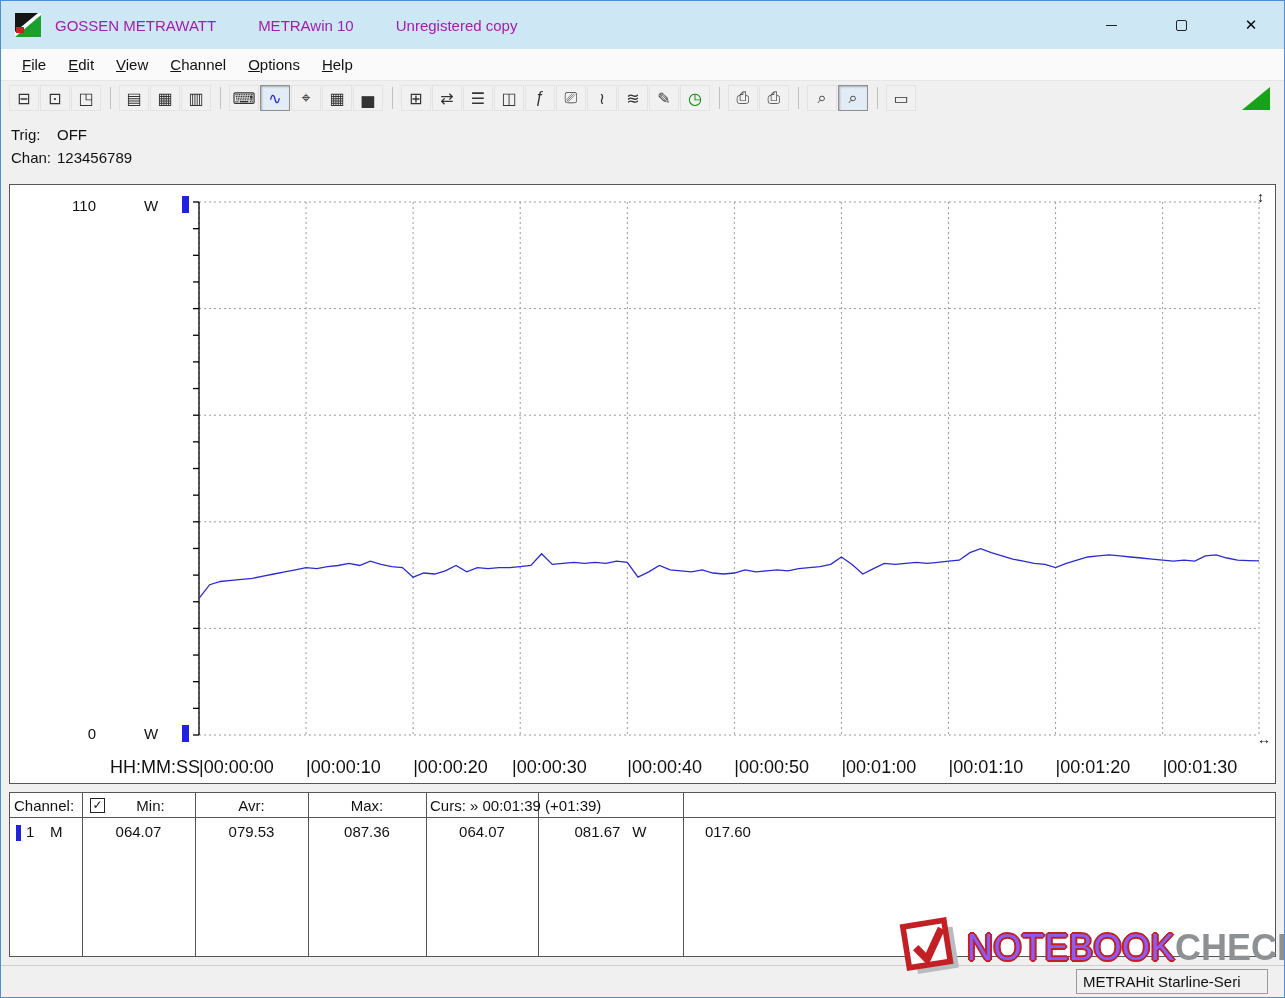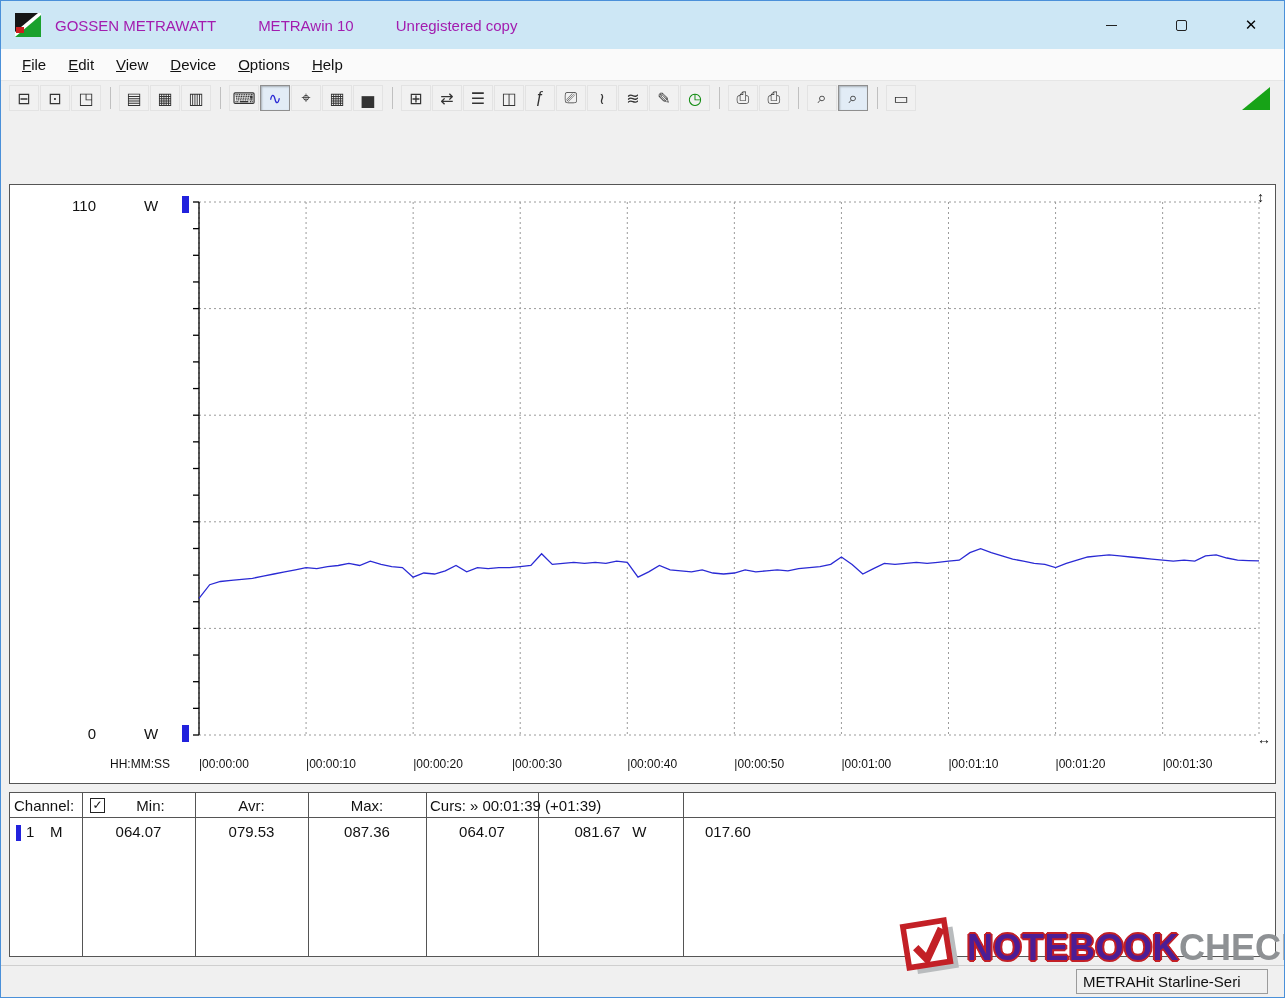--- a/index.html
+++ b/index.html
@@ -51,21 +51,21 @@
   .y-val-top { position:absolute; left:50px; top:12px; width:36px; text-align:right; font-size:15px; }
   .y-unit-top { position:absolute; left:134px; top:12px; font-size:15px; }
   .y-val-bot { position:absolute; left:50px; top:540px; width:36px; text-align:right; font-size:15px; }
   .y-unit-bot { position:absolute; left:134px; top:540px; font-size:15px; }
   .y-handle { position:absolute; left:172px; width:7px; height:17px; background:#2222dd; }
   .y-handle.top { top:11px; } .y-handle.bot { top:540px; }
   #plot { position:absolute; left:177px; top:13px; }
   .grid { stroke:#9a9a9a; stroke-width:1; stroke-dasharray:2 3; }
   .axis { stroke:#000; stroke-width:1.3; }
   .series { fill:none; stroke:#2a2ad4; stroke-width:1.3; }
-  .x-labels { position:absolute; left:0; right:0; top:572px; height:22px; font-size:12px; }
+  .x-labels { position:absolute; left:0; right:0; top:572px; height:22px; font-size:18px; }
   .x-axis-title { position:absolute; left:100px; top:0; }
   .x-tick { position:absolute; top:0; white-space:nowrap; }
   .zoom-handle { position:absolute; font-size:14px; color:#111; }
   .zoom-handle.yh { left:1247px; top:4px; }
   .zoom-handle.xh { left:1247px; top:546px; }
 
   
   .table-panel { position:relative; margin:0 8px; height:165px; background:#fff; border:1px solid #555; font-size:15px; }
   .vline { position:absolute; top:0; bottom:0; width:1px; background:#555; }
   .hline { position:absolute; left:0; right:0; top:24px; height:1px; background:#555; }
@@ -73,21 +73,21 @@
   .td { position:absolute; top:30px; }
   .center { text-align:center; }
   .chk { position:absolute; left:80px; top:5px; width:15px; height:15px; border:1px solid #222;
          background:#fff; font-size:12px; line-height:13px; text-align:center; }
   .chmark { position:absolute; left:6px; top:32px; width:5px; height:16px; background:#2222dd; }
   .unit-gap { display:inline-block; margin-left:12px; }
 
   
   .watermark { position:absolute; left:898px; top:914px; display:flex; align-items:center; z-index:5; }
   .wm-icon { width:66px; height:66px; margin-right:2px; }
-  .wm-text1 { font-size:36px; font-weight:bold; color:#4c1d95; letter-spacing:.5px;
+  .wm-text1 { font-size:36px; font-weight:normal; color:#8b5cf6; letter-spacing:.5px;
               text-shadow:-2px 0 0 #c32026, 2px 0 0 #c32026, 0 -2px 0 #c32026, 0 2px 0 #c32026,
                           -1px -1px 0 #c32026, 1px 1px 0 #c32026, -1px 1px 0 #c32026, 1px -1px 0 #c32026; }
   .wm-text2 { font-size:36px; font-weight:bold; color:#8e9194; }
 
   
   .statusbar { position:absolute; left:0; right:0; bottom:0; height:32px; background:#f0f0f0; border-top:1px solid #cfcfcf; }
   .device-field { position:absolute; right:16px; top:3px; width:192px; height:25px; border:1px solid #9b9b9b;
                   background:#f0f0f0; font-size:15px; padding:3px 6px; white-space:nowrap; overflow:hidden; }
 </style>
 </head>
@@ -111,21 +111,21 @@
         <span class="max-box"></span>
       </button>
     <button class="win-btn">✕</button>
   </div>
 </div>
 
 <div class="menubar">
     <span class="menu-item">File</span>
     <span class="menu-item">Edit</span>
     <span class="menu-item">View</span>
-    <span class="menu-item">Device</span>
+    <span class="menu-item">Channel</span>
     <span class="menu-item">Options</span>
     <span class="menu-item">Help</span>
   </div>
 
 <div class="toolbar">
   <button class="tb-btn">⊟</button>
     <button class="tb-btn">⊡</button>
     <button class="tb-btn">◳</button>
     <div class="tb-sep"></div>
     <button class="tb-btn">▤</button>
@@ -153,20 +153,28 @@
     <button class="tb-btn">⎙</button>
     <div class="tb-sep"></div>
     <button class="tb-btn">⌕</button>
     <button class="tb-btn pressed">⌕</button>
     <div class="tb-sep"></div>
     <button class="tb-btn">▭</button>
     <div class="tb-tri"></div>
 </div>
 
 <div class="status-panel">
+  <div class="sp-col1">
+    <div>
+      <span class="lbl44">Trig:</span><span>OFF</span>
+    </div>
+    <div>
+      <span class="lbl44">Chan:</span><span>123456789</span>
+    </div>
+  </div>
 </div>
 
 <div class="chart-panel">
   <span class="y-val-top">110</span>
   <span class="y-unit-top">W</span>
   <span class="y-handle top"></span>
   <span class="y-val-bot">0</span>
   <span class="y-unit-bot">W</span>
   <span class="y-handle bot"></span>
 

